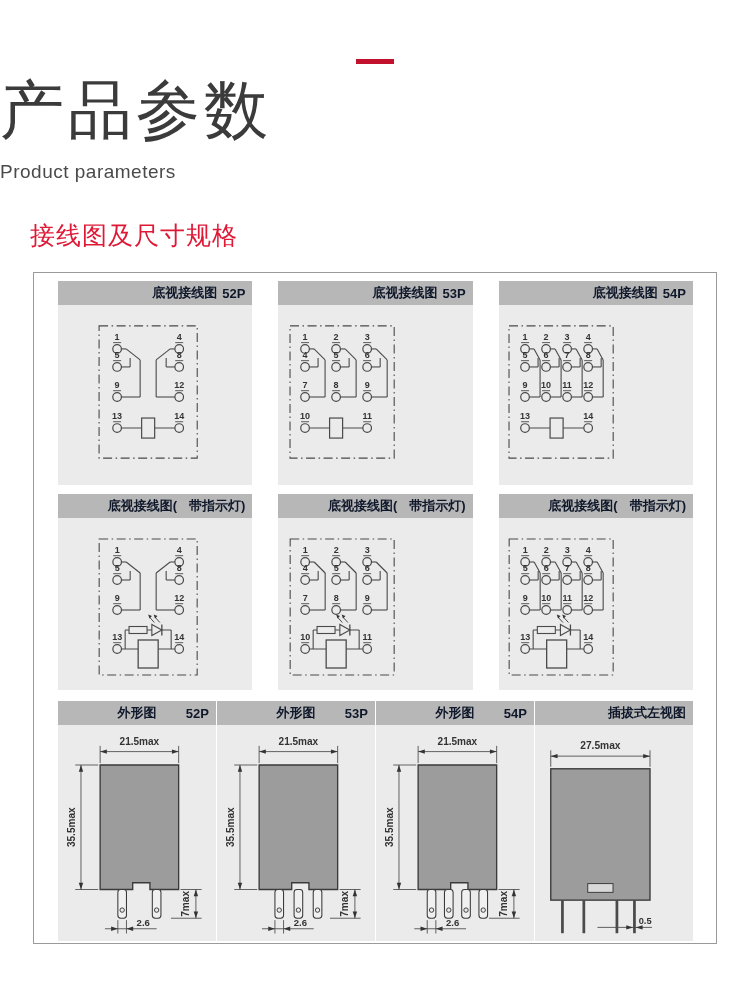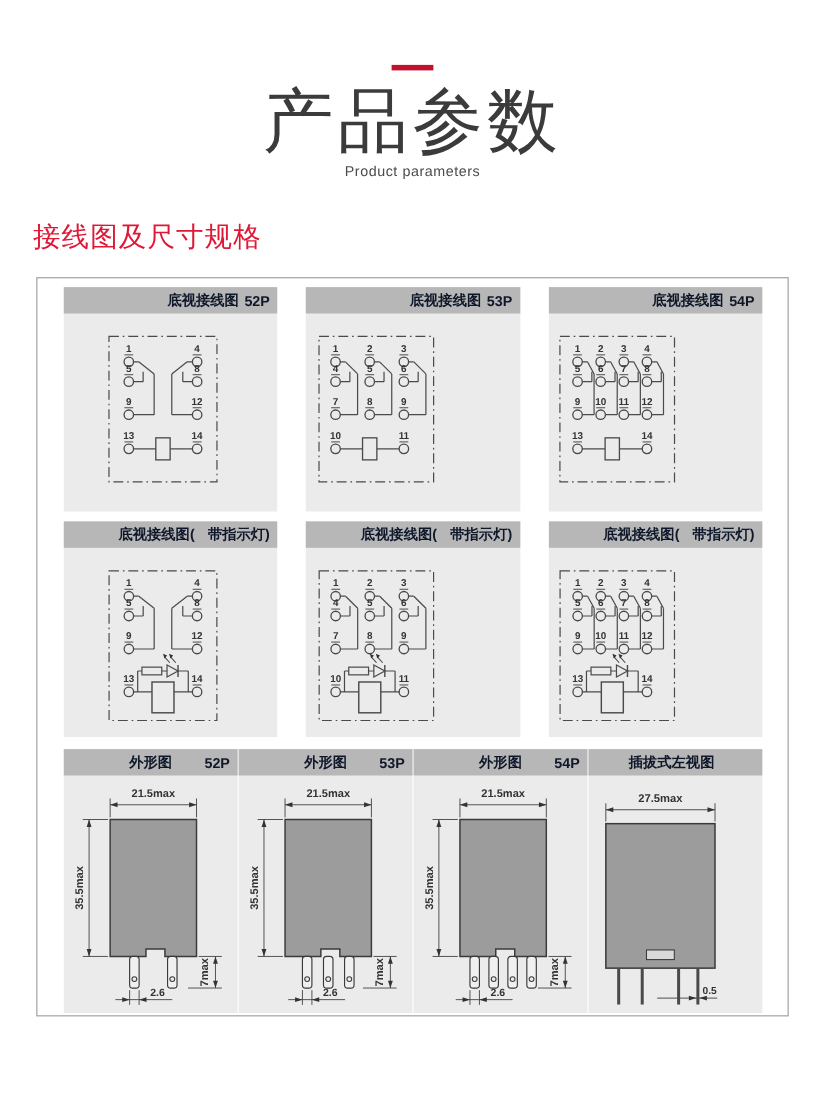--- a/index.html
+++ b/index.html
@@ -1,37 +1,37 @@
 <!DOCTYPE html>
 <html style="--accent: #c2112d; --heading: #df1836; --phead: #b7b7b7; --pbody: #ebebeb;"><head>
 <meta charset="utf-8">
 <style>
   *{box-sizing:border-box;margin:0;padding:0}
   html,body{width:750px;height:999px;background:#fff;overflow:hidden;
     font-family:"Liberation Sans","DejaVu Sans",sans-serif;}
-  .title-block{padding-top:59px;text-align:center}
+  .title-block{padding-top:59px;}
   .red-dash{width:38px;height:5px;background:var(--accent,#c2112d);margin:0 auto}
   .page-title{margin-top:13px;font-size:64px;line-height:1.05;color:#3b3b3b;
     font-weight:400;letter-spacing:4px}
-  .page-subtitle{margin-top:4px;font-size:13px;color:#4a4a4a;letter-spacing:.5px}
+  .page-subtitle{margin-top:17px;font-size:19px;color:#4a4a4a;letter-spacing:.5px}
   .section-heading{margin:36px 0 0 30px;font-size:25px;font-weight:400;
     color:var(--heading,#df1836);letter-spacing:1px}
   .frame{margin:20px 33px 0;border:1px solid #9a9a9a;padding:8px 23px 2px 24px}
   .row{display:flex;gap:26px}
   .row.r2{margin-top:9px}
   .row.r3{margin-top:11px;gap:1px}
   .panel{flex:1;min-width:0;background:var(--pbody,#ebebeb)}
   .phead{height:23px;background:var(--phead,#b7b7b7);display:flex;align-items:center;
     justify-content:flex-end;padding:12px 7px;font-size:13px;font-weight:700;
     color:#0f172a;gap:5px;white-space:nowrap}
   .phead.spread{gap:12px}
   .phead.ohead{position:relative}
   .phead.ohead .ptitle{position:absolute;left:0;right:0;text-align:center}
   .phead.ohead .pbadge{position:relative;z-index:1}
-  .panel.side .phead.ohead .ptitle{text-align:center;padding-right:7px}
+  .panel.side .phead.ohead .ptitle{text-align:right;padding-right:7px}
   .pbody{display:flex;justify-content:center}
   .r1 .pbody{height:180px}
   .r2 .pbody{height:172px}
   .r3 .pbody{height:216px}
   .pbody svg{width:100%;height:100%;display:block}
 </style>
 </head>
 <body>
 
 <div class="page">

